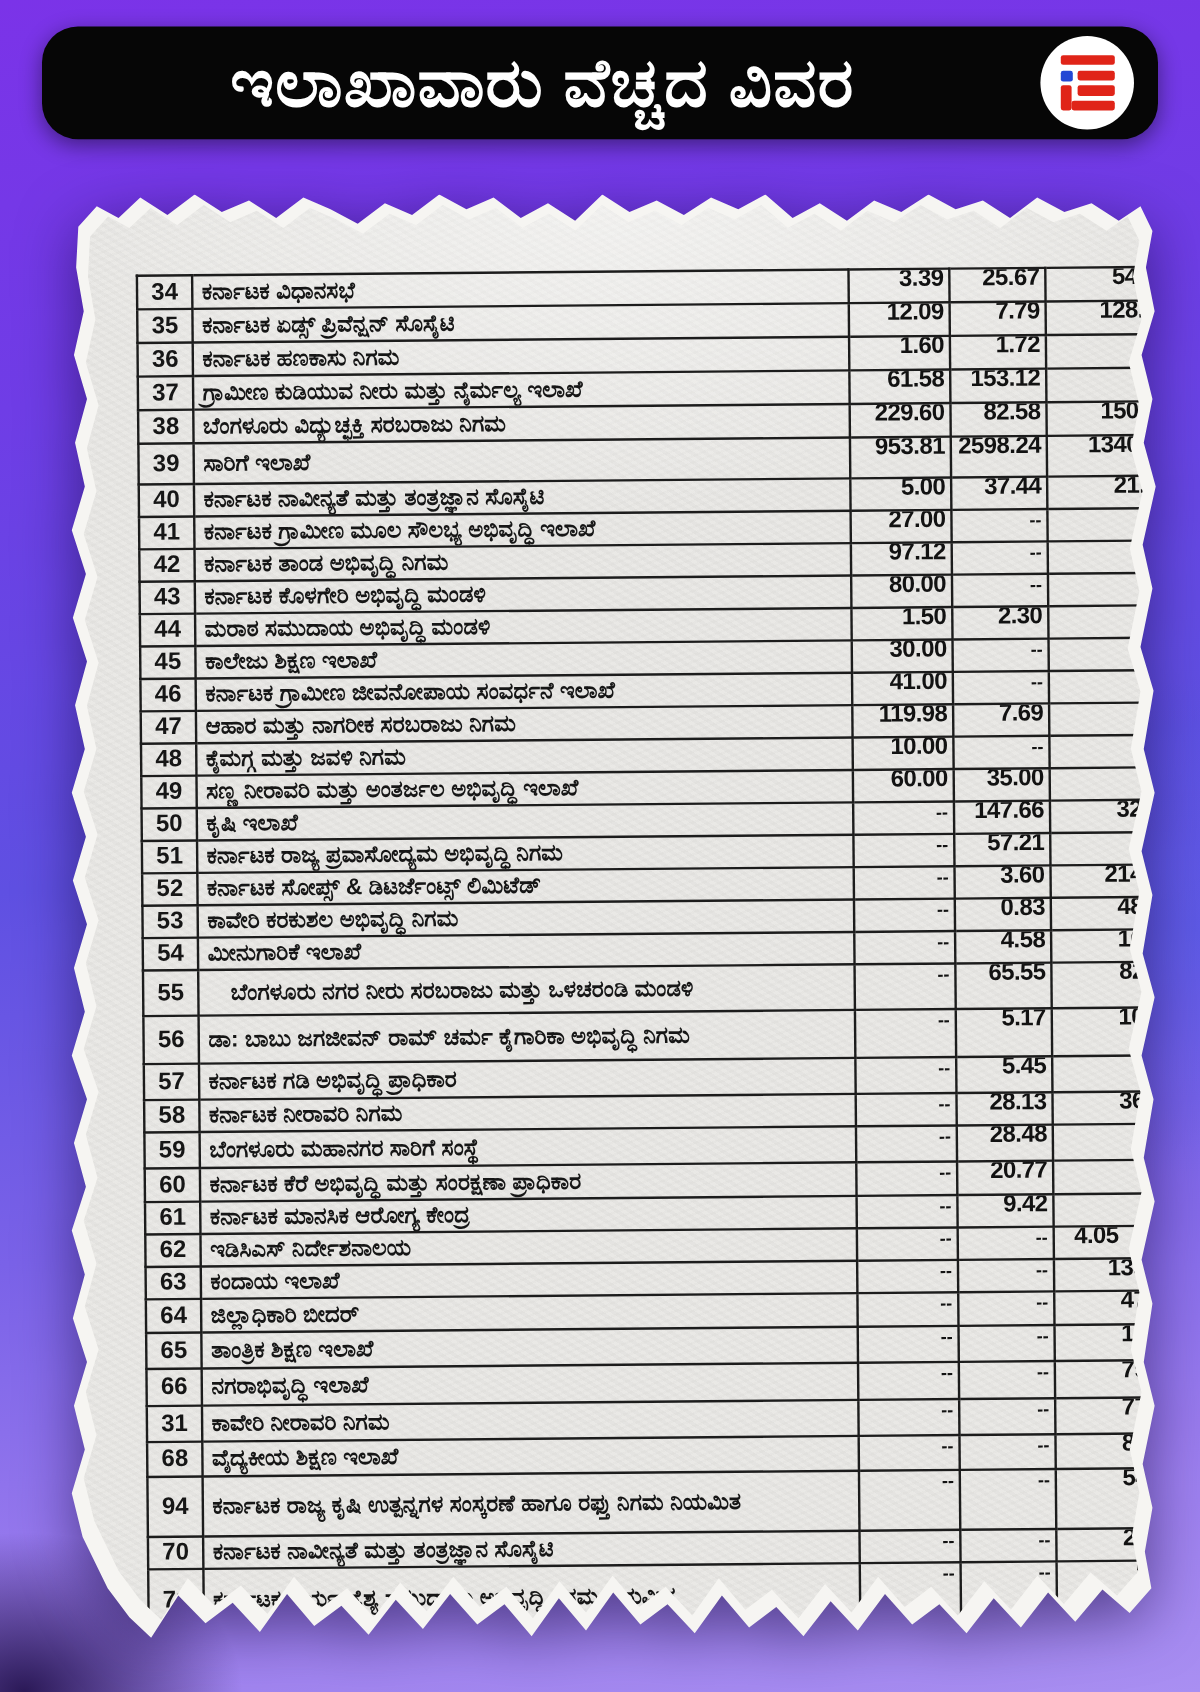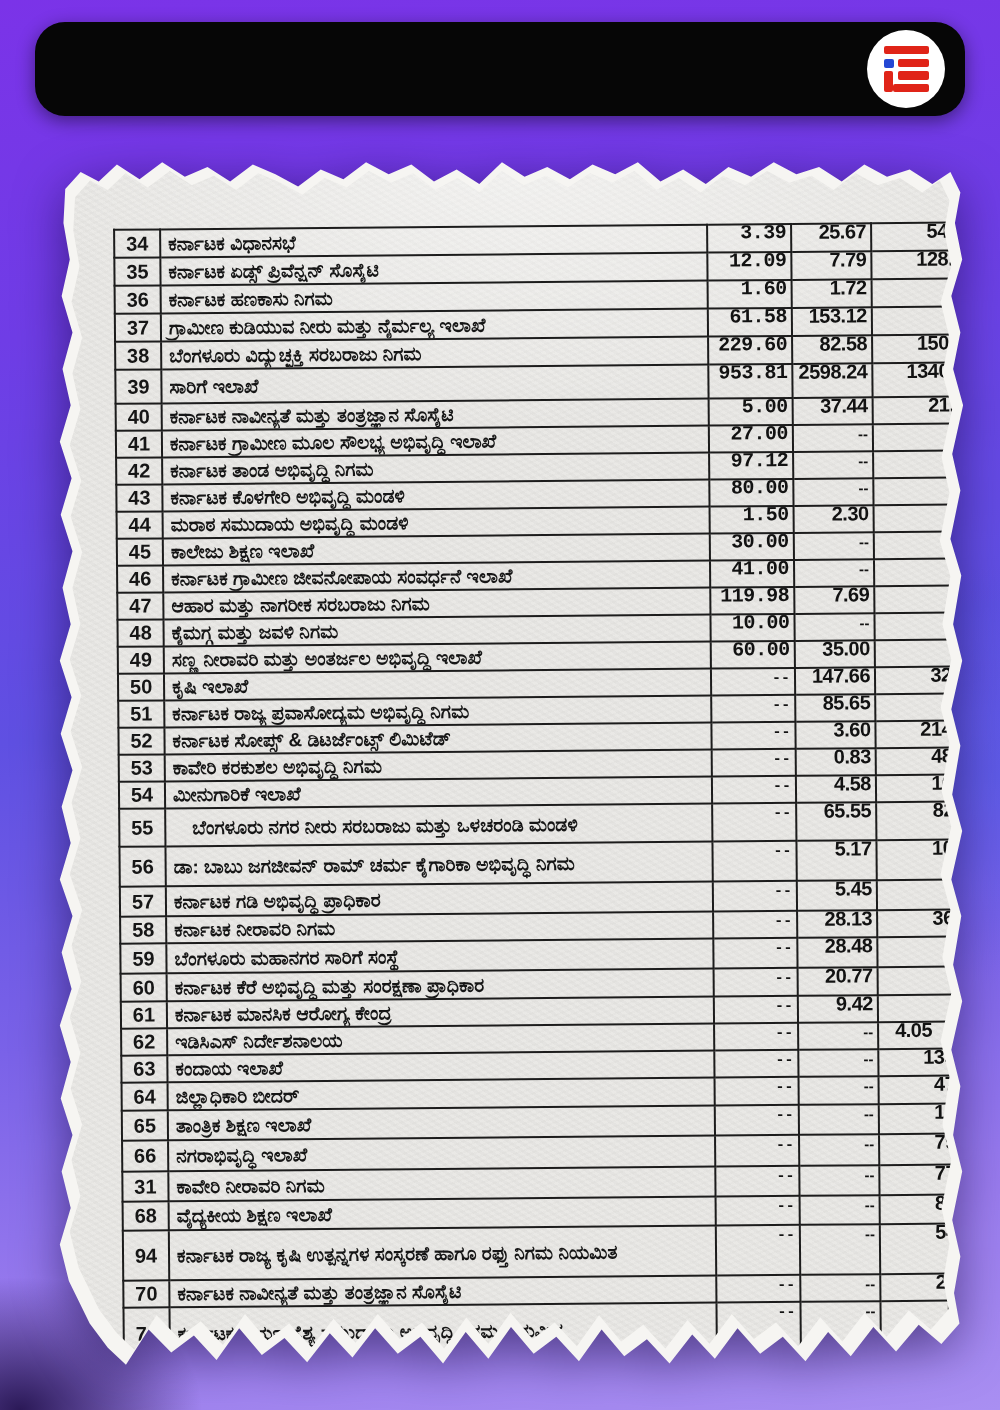--- a/index.html
+++ b/index.html
@@ -63,32 +63,33 @@
   }
   table.exp td{
     border:2px solid #1c1c1c;overflow:hidden;
     color:#161616;
   }
   td.c-no{width:42px;text-align:center;font-weight:700;font-size:20px;vertical-align:middle;}
   td.c-name{width:534px;text-align:left;font-weight:600;font-size:19px;line-height:23px;
     padding:1px 4px 1px 7px;vertical-align:middle;letter-spacing:0;}
   td.c-name.indent{padding-left:26px;}
   td.c-num{text-align:right;vertical-align:top;padding:0 4px 0 0;}
-  td.n1{width:78px;font-family:Liberation Mono, monospace;} td.n2{width:74px;} td.n3{width:102px;padding-right:7px;}
+  td.n1{width:78px;} td.n2{width:74px;} td.n3{width:102px;padding-right:7px;}
   td.c-num span{display:inline-block;font-weight:700;font-size:20px;margin-top:-7px;
     letter-spacing:-0.5px;color:#121212;}
   td.c-num span.dash{font-size:15px;font-weight:800;margin-top:-1px;letter-spacing:0;}
   td.c-num.c3left{text-align:left;padding-left:16px;}
 </style>
 </head>
 <body>
 
 <div class="bg"></div>
 
 <div class="banner">
+  <div class="banner-title">ಇಲಾಖಾವಾರು ವೆಚ್ಚದ ವಿವರ</div>
   <div class="logo">
     <i class="lg-bar1"></i>
     <i class="lg-dot"></i>
     <i class="lg-bar2"></i>
     <i class="lg-stem"></i>
     <i class="lg-bar3"></i>
     <i class="lg-bar4"></i>
   </div>
 </div>
 
@@ -213,21 +214,21 @@
     <td class="c-no">50</td>
     <td class="c-name">ಕೃಷಿ ಇಲಾಖೆ</td>
     <td class="c-num n1"><span class="dash">--</span></td>
     <td class="c-num n2"><span>147.66</span></td>
     <td class="c-num n3"><span>32.85</span></td>
   </tr>
           <tr style="height: 26px;">
     <td class="c-no">51</td>
     <td class="c-name">ಕರ್ನಾಟಕ ರಾಜ್ಯ ಪ್ರವಾಸೋದ್ಯಮ ಅಭಿವೃದ್ಧಿ ನಿಗಮ</td>
     <td class="c-num n1"><span class="dash">--</span></td>
-    <td class="c-num n2"><span>85.65</span></td>
+    <td class="c-num n2"><span>57.21</span></td>
     <td class="c-num n3"><span class="dash">--</span></td>
   </tr>
           <tr style="height: 26px;">
     <td class="c-no">52</td>
     <td class="c-name">ಕರ್ನಾಟಕ ಸೋಪ್ಸ್ &amp; ಡಿಟರ್ಜೆಂಟ್ಸ್ ಲಿಮಿಟೆಡ್</td>
     <td class="c-num n1"><span class="dash">--</span></td>
     <td class="c-num n2"><span>3.60</span></td>
     <td class="c-num n3"><span>214.13</span></td>
   </tr>
           <tr style="height: 26px;">

